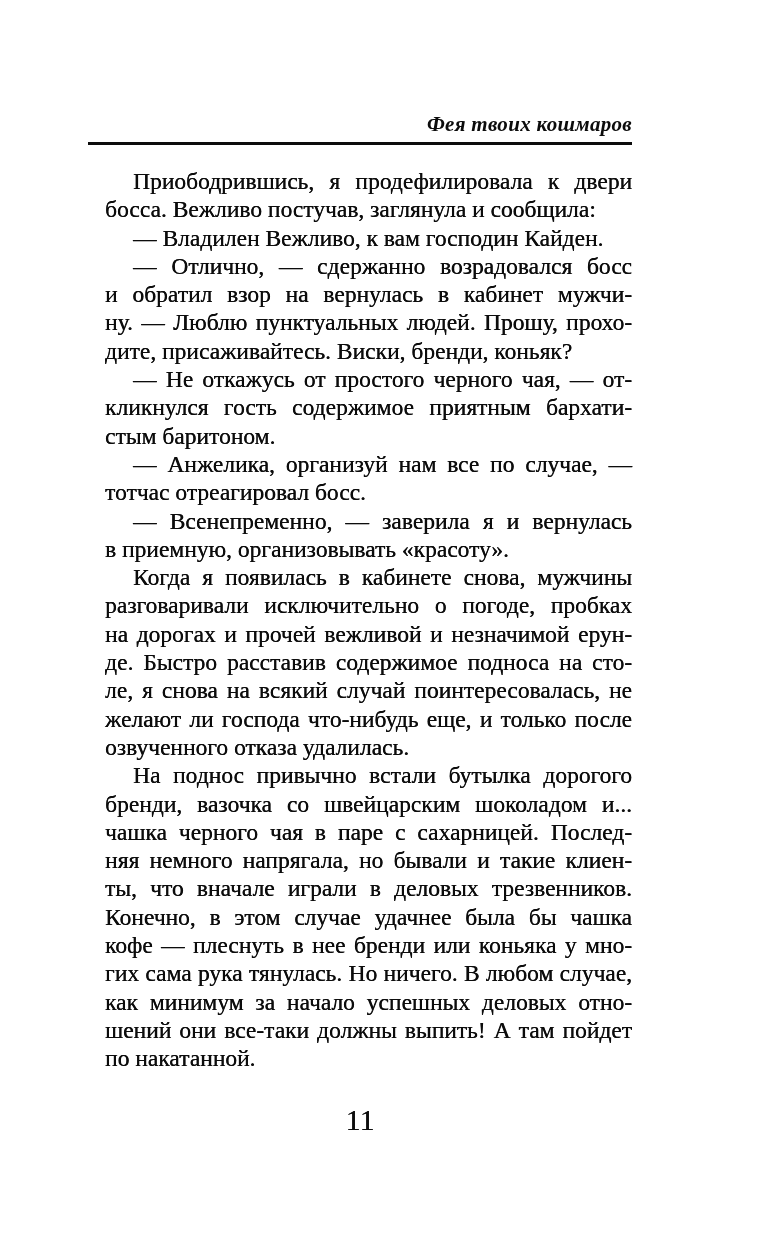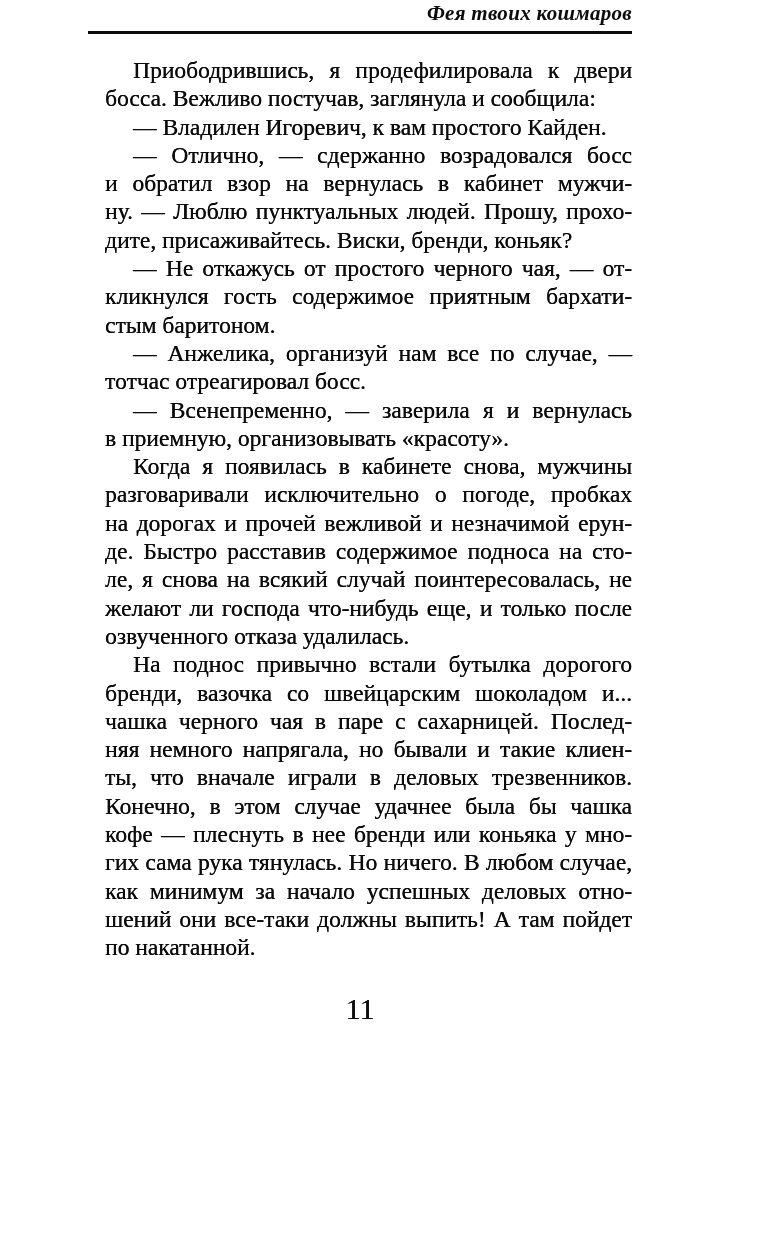--- a/index.html
+++ b/index.html
@@ -14,20 +14,21 @@
     background: #ffffff;
     overflow: hidden;
     font-family: "Liberation Serif", "DejaVu Serif", serif;
     color: #0c0c0c;
   }
   .content {
     margin-left: 88px;
     width: 544px;
   }
   .running-head {
+    padding-top: 111px;
     text-align: right;
     font-weight: bold;
     font-style: italic;
     font-size: 21px;
     line-height: 27px;
     letter-spacing: 0.3px;
   }
   .rule {
     height: 3px;
     background: #0c0c0c;
@@ -65,21 +66,21 @@
 <div class="page">
   <div class="content">
     <div class="running-head">Фея твоих кошмаров</div>
     <div class="rule"></div>
     <div class="body-text">
         <div class="para">
           <div class="line first">Приободрившись, я продефилировала к двери</div>
           <div class="line last">босса. Вежливо постучав, заглянула и сообщила:</div>
         </div>
         <div class="para">
-          <div class="line first last">— Владилен Игоревич, к вам простого Кайден.</div>
+          <div class="line first last">— Владилен Вежливо, к вам господин Кайден.</div>
         </div>
         <div class="para">
           <div class="line first">— Отлично, — сдержанно возрадовался босс</div>
           <div class="line">и обратил взор на вернулась в кабинет мужчи-</div>
           <div class="line">ну. — Люблю пунктуальных людей. Прошу, прохо-</div>
           <div class="line last">дите, присаживайтесь. Виски, бренди, коньяк?</div>
         </div>
         <div class="para">
           <div class="line first">— Не откажусь от простого черного чая, — от-</div>
           <div class="line">кликнулся гость содержимое приятным бархати-</div>

